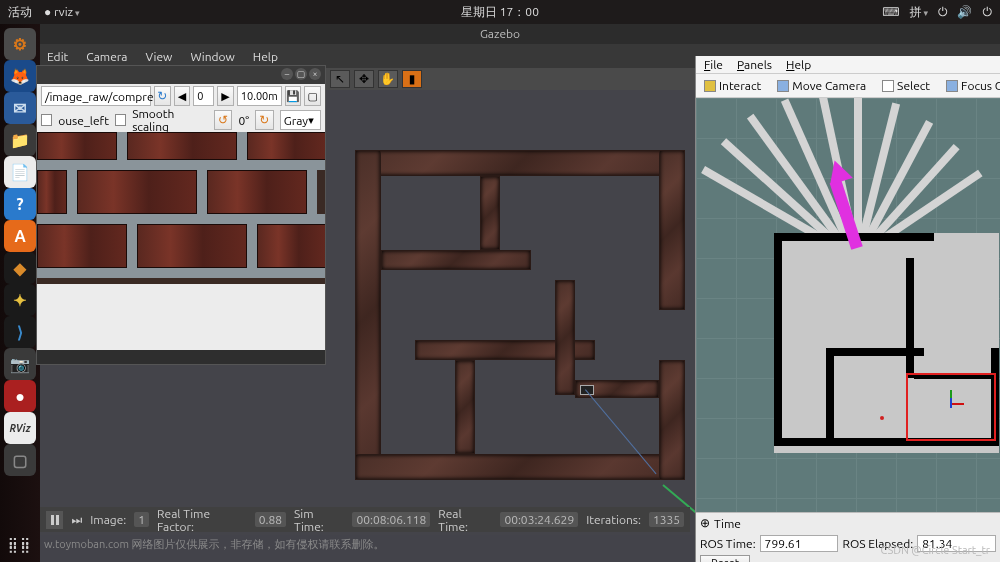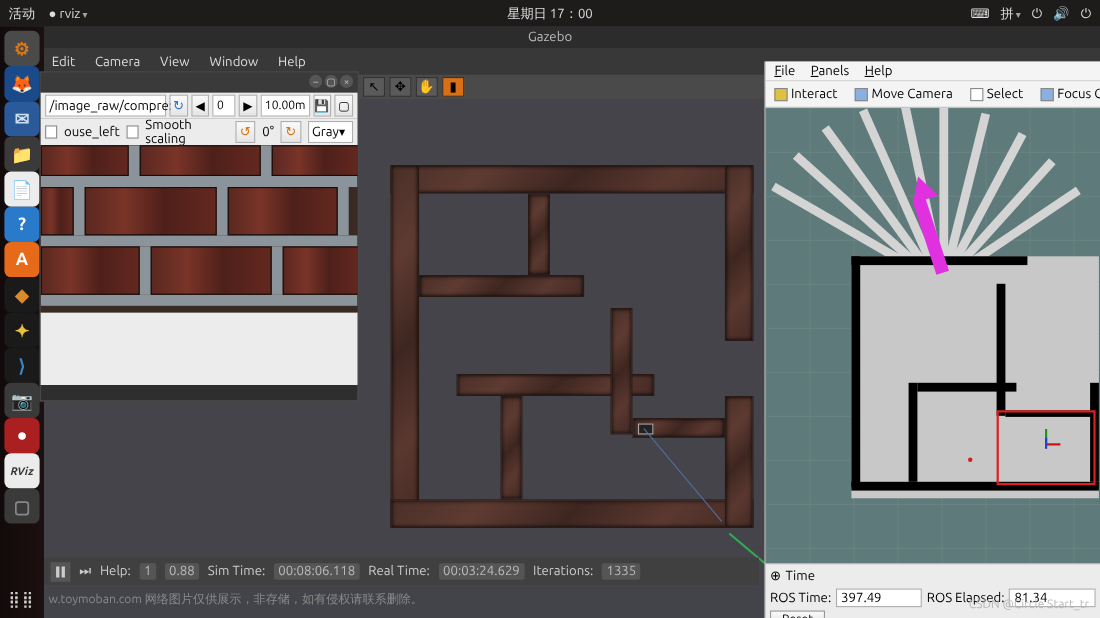--- a/index.html
+++ b/index.html
@@ -133,22 +133,23 @@
     <div class="wall" style="left:220px;top:230px;width:84px;height:18px;"></div>
     <div class="cam" style="left:225px;top:235px;"></div>
   </div>
   <div class="axis-g" style="left:622px;top:395px;transform:rotate(-50deg);"></div>
   <div class="laser" style="left:545px;top:300px;height:110px;transform:rotate(-40deg);"></div>
 </div>
 
 <div class="gz-bottom">
   <div class="pause"></div>
   <span>⏭</span>
-  <span>Help:</span>
+  <span>Image:</span>
   <span class="val">1</span>
+  <span>Real Time Factor:</span>
   <span class="val">0.88</span>
   <span>Sim Time:</span>
   <span class="val">00:08:06.118</span>
   <span>Real Time:</span>
   <span class="val">00:03:24.629</span>
   <span>Iterations:</span>
   <span class="val">1335</span>
 </div>
 
 <div class="launcher">
@@ -288,21 +289,21 @@
     <div class="arrow-head" style="left:130px;top:62px;"></div>
     <div style="position:absolute;left:184px;top:318px;width:4px;height:4px;background:#d02020;border-radius:2px;"></div>
   </div>
   <div class="rviz-foot">
     <div class="ft-row">
         <span>⊕</span> 
         <span>Time</span>
       </div>
     <div class="ft-row">
       <span>ROS Time:</span>
-      <span class="ft-field">397.49</span>
+      <span class="ft-field">799.61</span>
       <span>ROS Elapsed:</span>
       <span class="ft-field">81.34</span>
     </div>
     <div class="ft-row">
         <button class="btn">Reset</button>
       </div>
   </div>
 </div>
 
 <div class="watermark">CSDN @Circle Start_tr</div>

